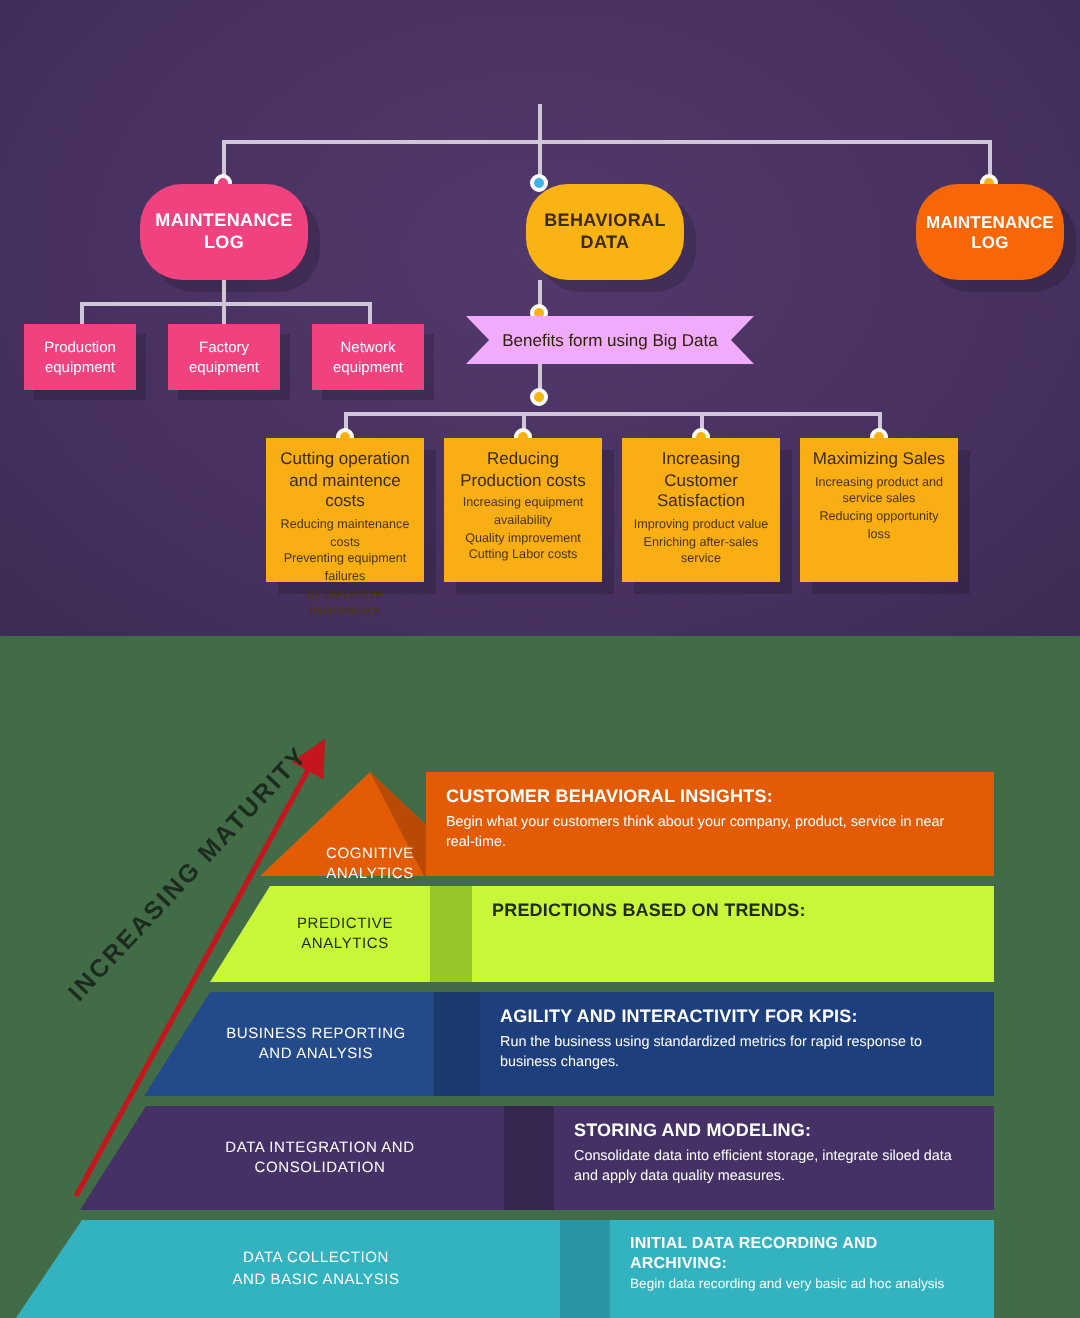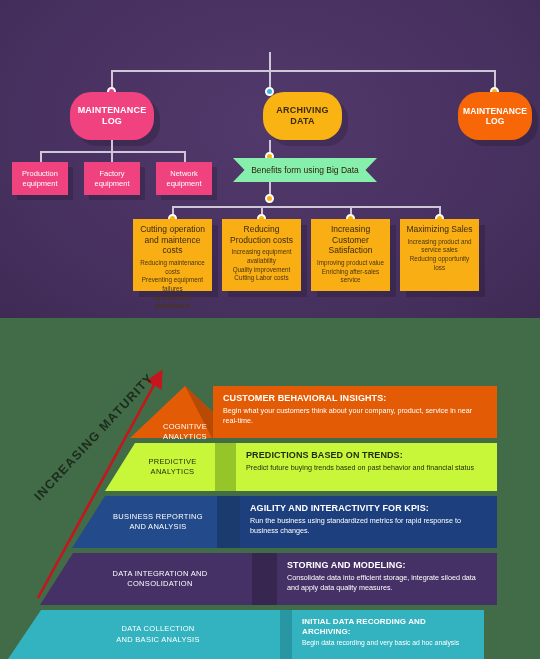--- a/index.html
+++ b/index.html
@@ -62,21 +62,21 @@
   .sub-node{position:absolute;width:56px;height:33px;background:#f0427e;
     display:flex;align-items:center;justify-content:center;text-align:center;
     box-shadow:5px 5px 0 rgba(0,0,0,.16);}
   .sub-node span{font-size:7.5px;color:#fff;line-height:1.3;}
   #sub-production{left:12px;top:162px;}
   #sub-factory{left:84px;top:162px;}
   #sub-network{left:156px;top:162px;}
 
   
   #benefits-banner{
-    position:absolute;left:233px;top:158px;width:144px;height:24px;background:#86efac;
+    position:absolute;left:233px;top:158px;width:144px;height:24px;background:#f0abfc;
     clip-path:polygon(0 0,100% 0,92% 50%,100% 100%,0 100%,8% 50%);
     display:flex;align-items:center;justify-content:center;
     box-shadow:5px 5px 0 rgba(0,0,0,.14);
   }
   #benefits-banner span{font-size:8.5px;color:#2f2208;}
 
   
   .benefit{
     position:absolute;top:219px;width:79px;height:72px;background:#f9ae13;
     box-shadow:6px 6px 0 rgba(0,0,0,.16);
@@ -124,21 +124,21 @@
   <div class="line-v" style="left:494px;top:70px;height:22px;"></div>
   <div class="dot" style="left:107px;top:87px;background:#f0427e;"></div>
   <div class="dot" style="left:265px;top:87px;background:#3cb4e5;"></div>
   <div class="dot" style="left:490px;top:87px;background:#f9b313;"></div>
 
   <div class="node pink" id="node-maintenance-log-left">
     <div class="t1" style="white-space:pre-line">MAINTENANCE
 LOG</div>
   </div>
   <div class="node yellow" id="node-monitoring-data">
-    <div class="t1" style="white-space:pre-line">ARCHIVING
+    <div class="t1" style="white-space:pre-line">BEHAVIORAL
 DATA</div>
   </div>
   <div class="node orange" id="node-maintenance-log-right">
     <div class="t1" style="white-space:pre-line">MAINTENANCE
 LOG</div>
   </div>
 
   <div class="line-v" style="left:111px;top:140px;height:12px;"></div>
   <div class="line-h" style="left:40px;top:151px;width:144px;"></div>
   <div class="line-v" style="left:40px;top:151px;height:11px;"></div>
@@ -231,21 +231,20 @@
   <div class="tier" style="left:105px;top:125px;width:135px;height:48px;">
     <svg width="135" height="48" style="position:absolute;left:0;top:0;">
       <polygon points="30,0 135,0 135,48 0,48" fill="#c8f73a"></polygon>
       <polygon points="110,0 135,0 135,48 110,48" fill="#96c52a"></polygon>
     </svg>
     <div class="label" style="white-space:pre-line;color:#1e2a0b;">PREDICTIVE
 ANALYTICS</div>
   </div>
   <div class="panel" style="left:236px;top:125px;width:261px;height:48px;background:#c8f73a;">
     <div class="ptitle" style="color:#1e2a0b;">PREDICTIONS BASED ON TRENDS:</div>
-    <div class="pdesc" style="color:#1e2a0b;">Predict future buying trends based on past behavior and financial status</div>
   </div>
 
   <div class="tier" style="left:72px;top:178px;width:172px;height:52px;">
     <svg width="172" height="52" style="position:absolute;left:0;top:0;">
       <polygon points="33,0 172,0 172,52 0,52" fill="#234a8a"></polygon>
       <polygon points="145,0 172,0 172,52 145,52" fill="#1b3a6e"></polygon>
     </svg>
     <div class="label" style="white-space:pre-line;">BUSINESS REPORTING
 AND ANALYSIS</div>
   </div>
@@ -268,17 +267,17 @@
   </div>
 
   <div class="tier" style="left:8px;top:292px;width:300px;height:49px;">
     <svg width="300" height="49" style="position:absolute;left:0;top:0;">
       <polygon points="33,0 300,0 300,49 0,49" fill="#32b3bf"></polygon>
       <polygon points="272,0 300,0 300,49 272,49" fill="#2897a3"></polygon>
     </svg>
     <div class="label" style="white-space:pre-line;padding-right:30px;">DATA COLLECTION
 AND BASIC ANALYSIS</div>
   </div>
-  <div class="panel" style="left:292px;top:292px;width:192px;height:49px;background:#32b3bf;">
+  <div class="panel" style="left:305px;top:292px;width:192px;height:49px;background:#32b3bf;">
     <div class="ptitle" style="font-size:8px;">INITIAL DATA RECORDING AND ARCHIVING:</div>
     <div class="pdesc" style="font-size:6.8px;">Begin data recording and very basic ad hoc analysis</div>
   </div>
 </div>
 
 </body></html>

